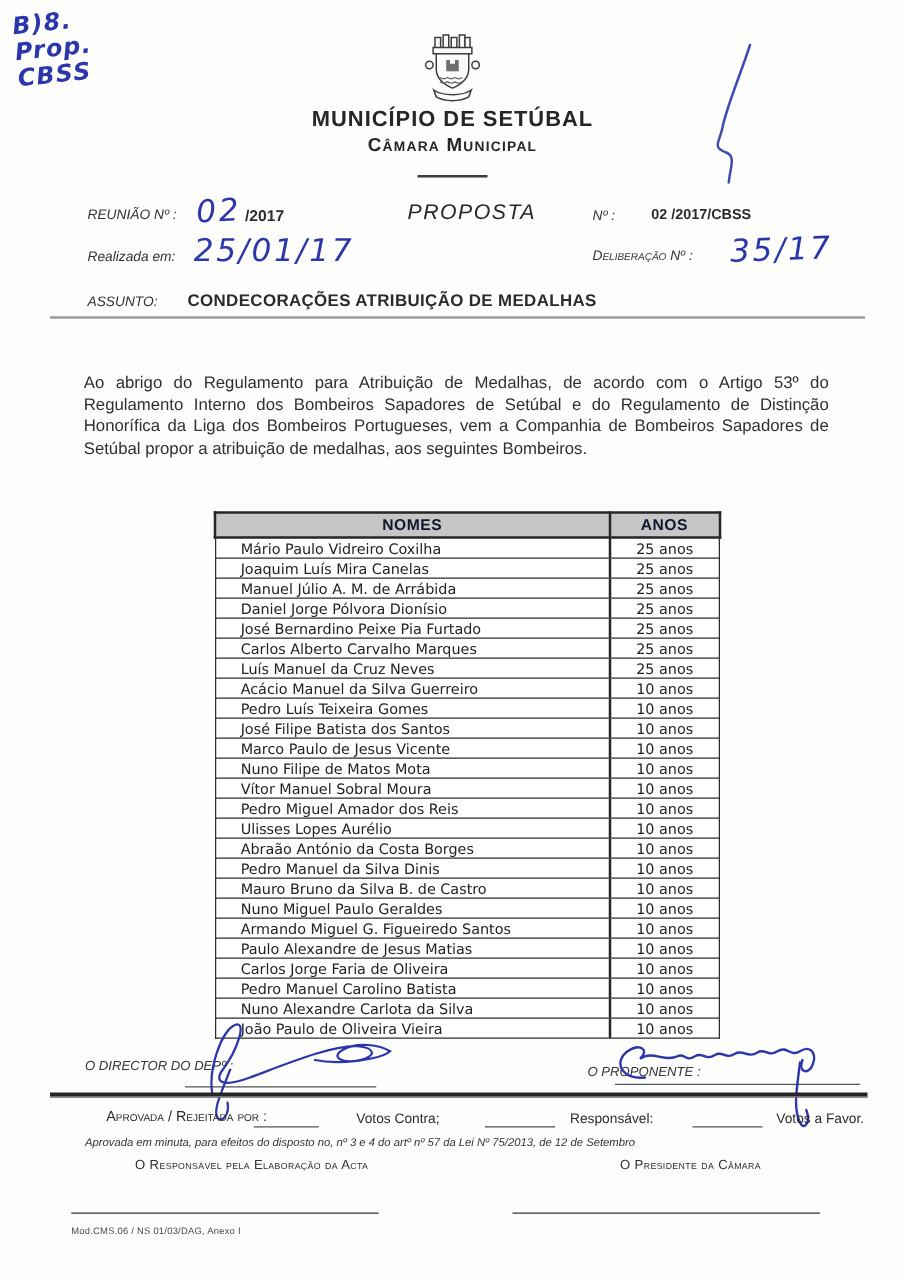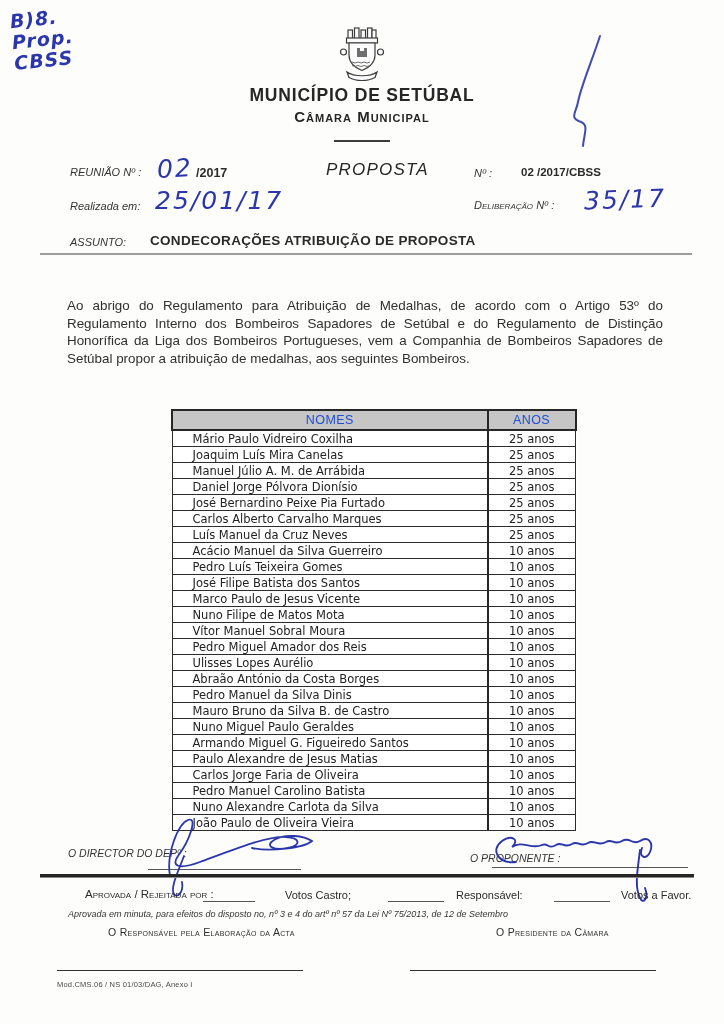--- a/index.html
+++ b/index.html
@@ -22,22 +22,22 @@
   .hdr-rule{left:334px;top:140px;width:56px;height:0;border-top:2px solid #3c3c3c;}
   
   .lbl{font-size:11px;font-style:italic;color:#333;}
   .hw-big{font-size:25px;line-height:25px;}
   .assunto-rule{left:40px;top:253px;width:652px;height:0;border-top:2px solid #9c9c9c;}
   
   .body-par{left:67px;top:297px;width:596px;font-size:13.4px;line-height:17.6px;text-align:justify;color:#303030;}
   
   table.medals{position:absolute;left:171px;top:409px;border-collapse:collapse;background:#fff;}
   table.medals th{
-    background:#c6c6c6;border:2px solid #262626;font-size:12.5px;font-weight:normal;
-    height:18px;padding:0;color:#1d4ed8;letter-spacing:.4px;
+    background:#c6c6c6;border:2px solid #262626;font-size:12.5px;font-weight:bold;
+    height:18px;padding:0;color:#0f172a;letter-spacing:.4px;
   }
   table.medals td{
     border:1px solid #2c2c2c;font-size:11.5px;height:15px;padding:0 0 0 5px;
     font-family:"DejaVu Sans",sans-serif;color:#222;white-space:nowrap;
   }
   table.medals td.years{width:86px;text-align:center;padding:0;border-left:2px solid #262626;}
   table.medals td.name{width:294px;padding-left:20px;}
   
   .sig-line{height:0;border-top:1px solid #555;}
   .thick-rule{left:40px;top:874px;width:654px;height:3px;background:#262626;border-bottom:1px solid #8a8a8a;}
@@ -93,21 +93,21 @@
   <div class="abs it" style="left:326px;top:160px;font-size:17px;letter-spacing:1.2px;color:#262626;font-style:italic;">PROPOSTA</div>
   <div class="abs lbl" style="left:474px;top:167px;">Nº :</div>
   <div class="abs b" style="left:521px;top:166px;font-size:11.5px;">02 /2017/CBSS</div>
 
   <div class="abs lbl" style="left:70px;top:200px;">Realizada em:</div>
   <div class="abs ink hw-big" style="left:155px;top:188px;">25/01/17</div>
   <div class="abs lbl sc" style="left:474px;top:199px;">Deliberação Nº :</div>
   <div class="abs ink hw-big" style="left:584px;top:187px;transform:rotate(-2deg);">35/17</div>
 
   <div class="abs lbl" style="left:70px;top:236px;">ASSUNTO:</div>
-  <div class="abs b" style="left:150px;top:233px;font-size:13.5px;letter-spacing:.3px;">CONDECORAÇÕES ATRIBUIÇÃO DE PROPOSTA</div>
+  <div class="abs b" style="left:150px;top:233px;font-size:13.5px;letter-spacing:.3px;">CONDECORAÇÕES ATRIBUIÇÃO DE MEDALHAS</div>
   <div class="abs assunto-rule"></div>
 
   <div class="abs body-par">Ao abrigo do Regulamento para Atribuição de Medalhas, de acordo com o Artigo 53º do Regulamento Interno dos Bombeiros Sapadores de Setúbal e do Regulamento de Distinção Honorífica da Liga dos Bombeiros Portugueses, vem a Companhia de Bombeiros Sapadores de Setúbal propor a atribuição de medalhas, aos seguintes Bombeiros.</div>
 
   <table class="medals">
     <thead>
       <tr>
         <th style="width:294px;">NOMES</th>
         <th style="width:86px;">ANOS</th>
       </tr>
@@ -227,21 +227,21 @@
   <div class="abs sig-line" style="left:492px;top:867px;width:196px;"></div>
   <svg class="abs" style="left:486px;top:826px;" width="215" height="88" viewBox="0 0 215 88">
     <path d="M30 36 C12 38 4 24 16 15 C26 8 34 14 26 21 C36 14 46 24 56 19 C62 16 62 24 70 19 C76 15 78 23 86 18 C92 14 94 22 102 17 C108 13 112 21 120 16 C126 12 128 20 136 15 C144 10 146 20 154 15 C162 10 168 16 164 26 C161 34 152 32 156 22" fill="none" stroke="#2b36ab" stroke-width="1.9" stroke-linecap="round"></path>
     <path d="M154 24 C152 42 148 60 154 72 C157 79 163 72 159 62" fill="none" stroke="#2b36ab" stroke-width="1.9" stroke-linecap="round"></path>
   </svg>
 
   <div class="abs thick-rule"></div>
 
   <div class="abs sc" style="left:85px;top:888px;font-size:11.5px;">Aprovada / Rejeitada por :</div>
   <span class="abs blank" style="left:203px;top:901px;width:52px;"></span>
-  <div class="abs" style="left:285px;top:889px;font-size:11px;">Votos Castro;</div>
+  <div class="abs" style="left:285px;top:889px;font-size:11px;">Votos Contra;</div>
   <span class="abs blank" style="left:388px;top:901px;width:56px;"></span>
   <div class="abs" style="left:456px;top:889px;font-size:11px;">Responsável:</div>
   <span class="abs blank" style="left:554px;top:901px;width:56px;"></span>
   <div class="abs" style="left:621px;top:889px;font-size:11px;">Votos a Favor.</div>
 
   <div class="abs small-print" style="left:68px;top:909px;">Aprovada em minuta, para efeitos do disposto no, nº 3 e 4 do artº nº 57 da Lei Nº 75/2013, de 12 de Setembro</div>
 
   <div class="abs foot-lbl sc" style="left:90px;top:926px;">O Responsável pela Elaboração da Acta</div>
   <div class="abs foot-lbl sc" style="left:478px;top:926px;">O Presidente da Câmara</div>
   <div class="abs" style="left:57px;top:970px;width:246px;border-top:1.5px solid #333;"></div>

